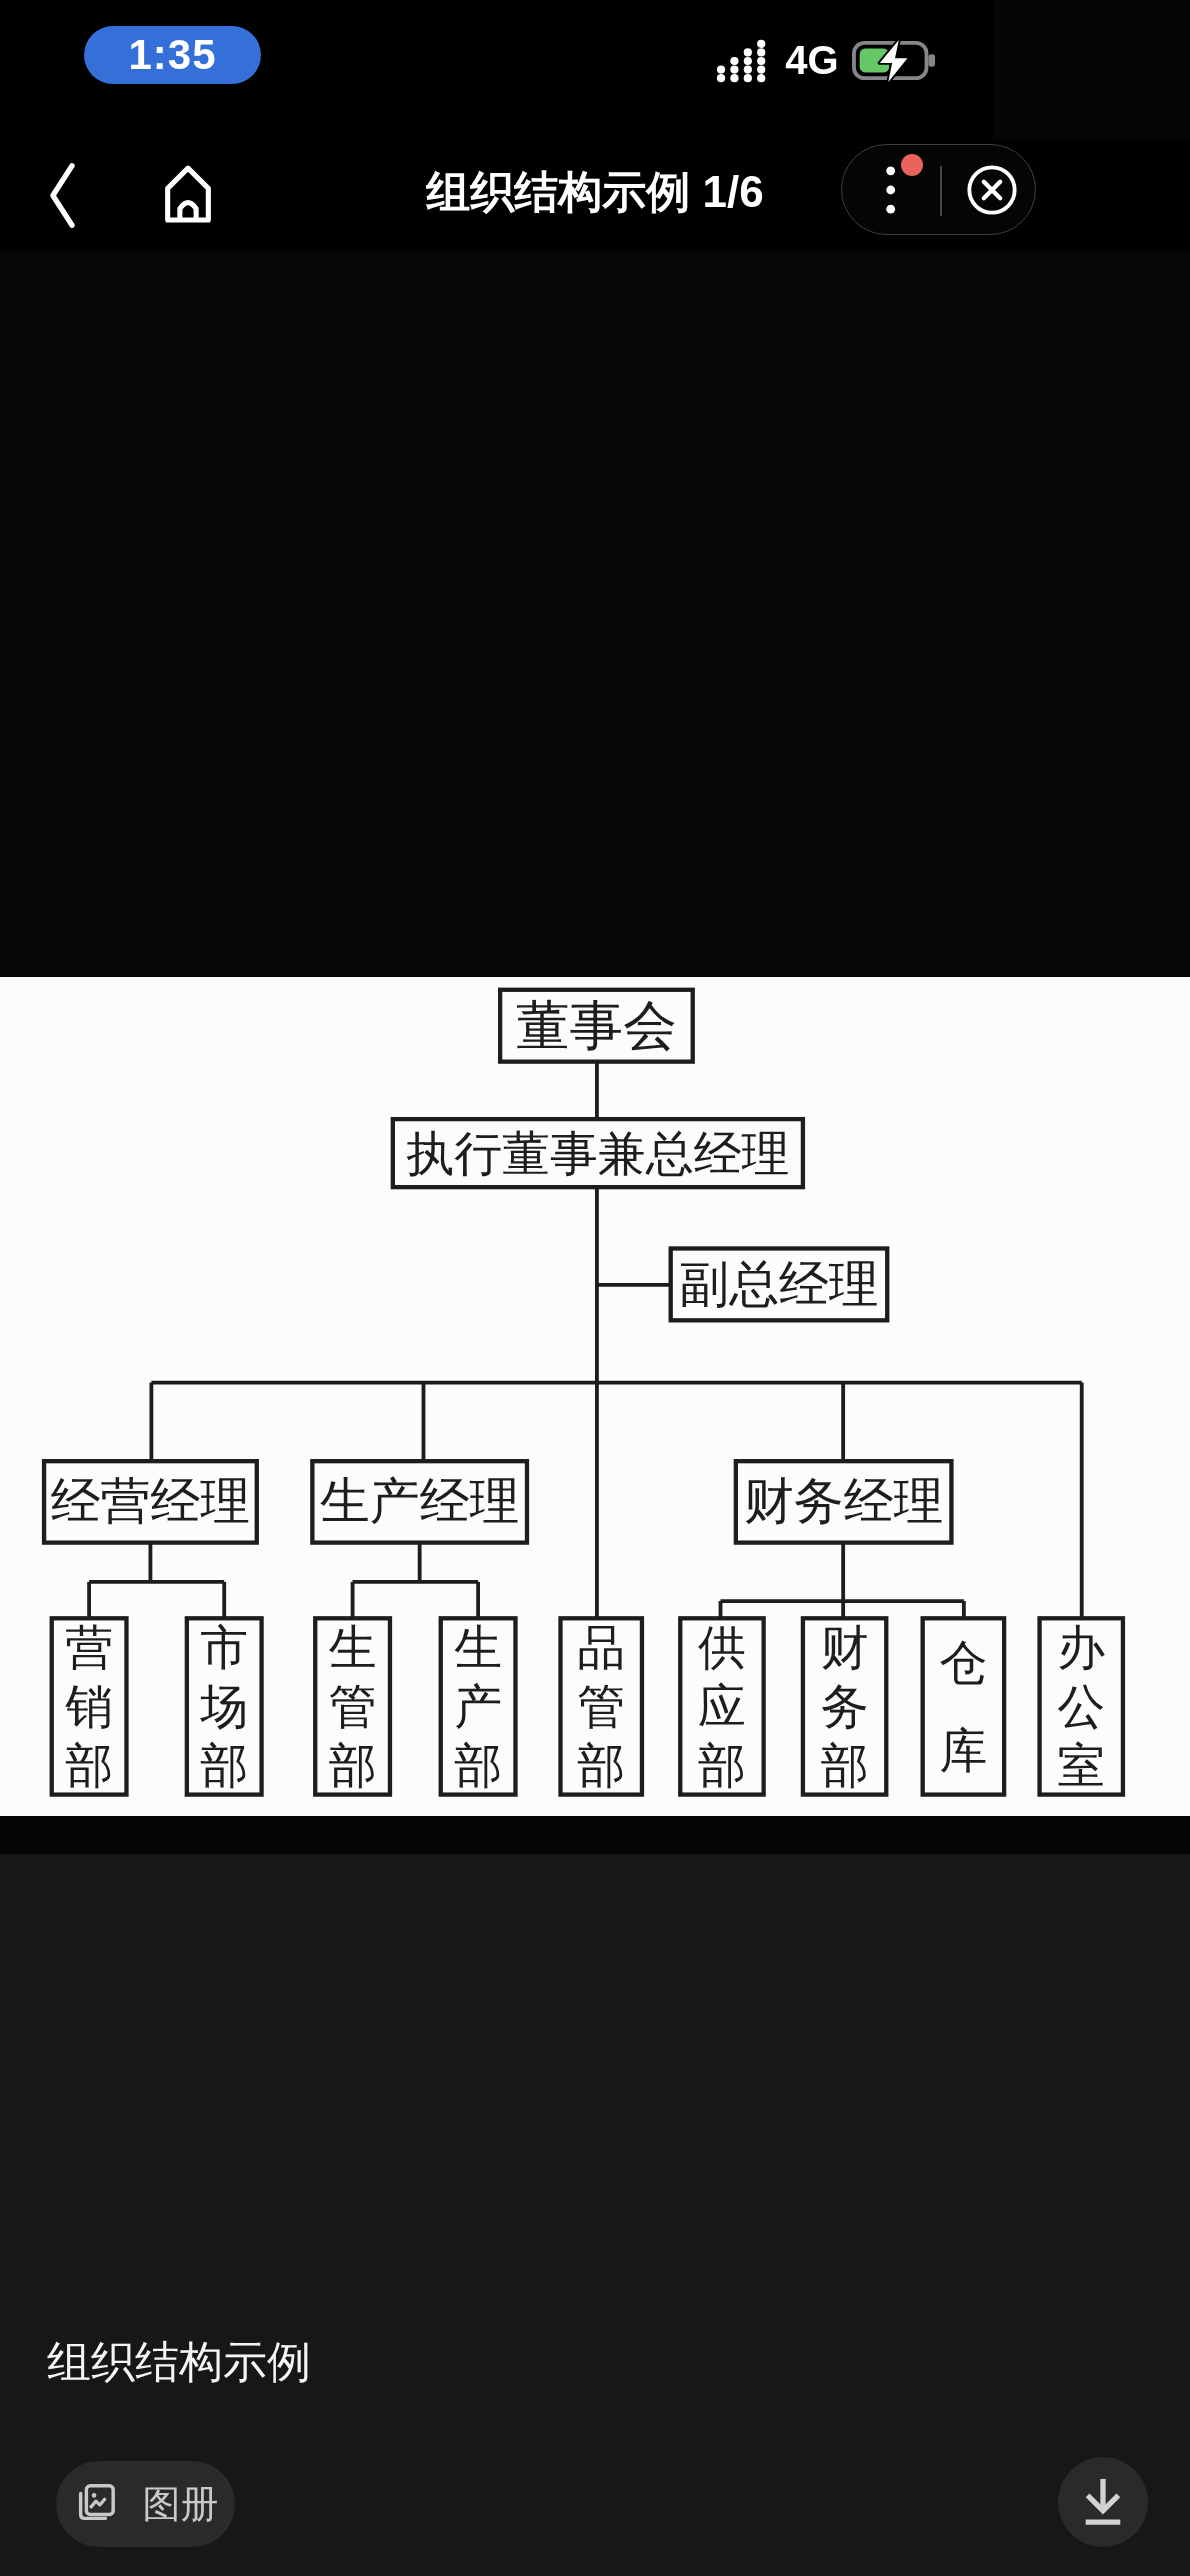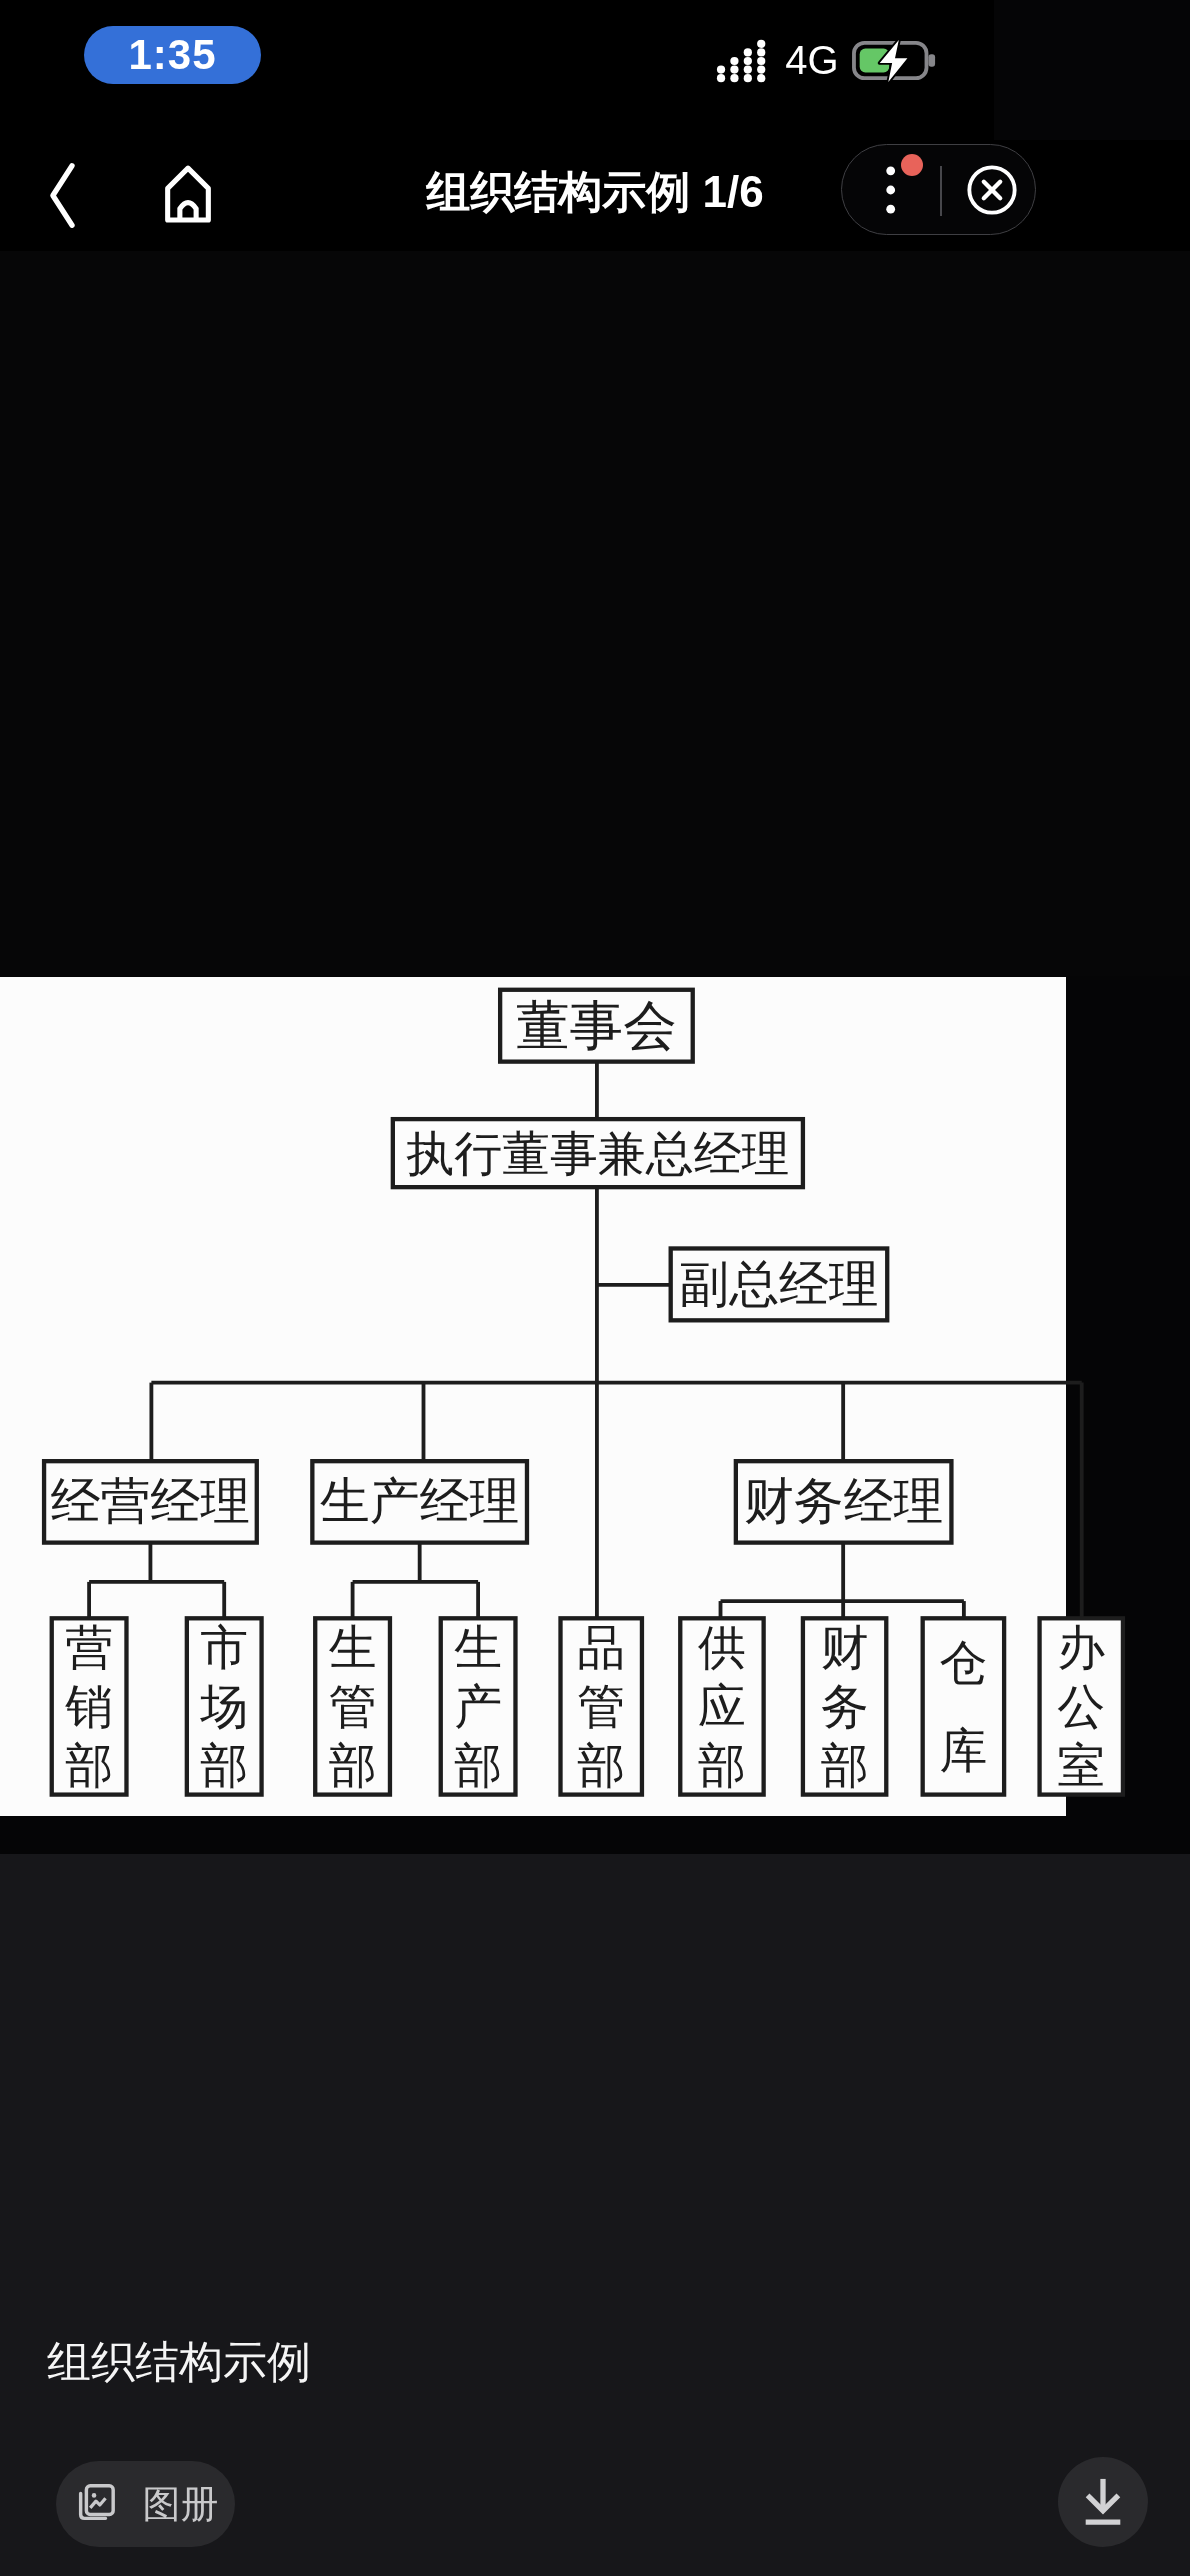--- a/index.html
+++ b/index.html
@@ -4,36 +4,36 @@
 <style>
   html,body{margin:0;padding:0;background:#000;}
   .screen{position:relative;width:1190px;height:2576px;background:#050506;overflow:hidden;
           font-family:"Liberation Sans","DejaVu Sans",sans-serif;}
   
   .statusbar{position:absolute;left:0;top:0;width:994px;height:140px;background:#000;}
   .time-pill{position:absolute;left:84px;top:26px;width:177px;height:58px;border-radius:31px;
              display:flex;align-items:center;justify-content:center;
              color:#fff;font-size:42px;font-weight:700;letter-spacing:1px;}
   .sb-right{position:absolute;right:56px;top:38px;display:flex;align-items:center;gap:13.4px;}
-  .net-label{color:#fff;font-size:40px;font-weight:400;}
+  .net-label{color:#fff;font-size:40px;font-weight:700;}
   
   .navbar{position:absolute;left:0;top:140px;width:1190px;height:111px;background:#000;}
   .nav-title{position:absolute;left:0;right:0;top:23px;text-align:center;color:#fff;
              font-size:44px;font-weight:700;}
   .back-btn{position:absolute;left:46px;top:19px;width:58px;height:73px;display:flex;align-items:center;}
   .home-btn{position:absolute;left:161px;top:15.3px;width:63px;height:77px;display:flex;align-items:center;}
   .nav-pill{position:absolute;left:841px;top:3.8px;width:195px;height:91px;border:1.9px solid #3f3f43;
             border-radius:48px;box-sizing:border-box;background:rgba(10,10,12,.5);}
   .dots-btn{position:absolute;left:42px;top:20px;width:13.4px;height:50px;}
   .pill-badge{position:absolute;left:59px;top:9.6px;width:22px;height:22px;border-radius:50%;}
   .pill-divider{position:absolute;left:98px;top:21px;width:1.9px;height:50px;background:#47474b;}
   .close-btn{position:absolute;left:123px;top:18px;width:54px;height:54px;}
   
   .viewer-top{position:absolute;left:0;top:251px;width:1190px;height:725px;background:#060607;}
-  .doc-page{position:absolute;left:0;top:977px;width:1066px;height:839px;background:#fcfcfc;}
+  .doc-page{position:absolute;left:0;top:977px;width:1190px;height:839px;background:#fcfcfc;}
   .viewer-bottom{position:absolute;left:0;top:1815px;width:1190px;height:761px;background:#17171a;margin-top:39px;}
   .caption{position:absolute;left:47px;top:479px;color:#f5f5f5;font-size:44px;font-weight:400;}
   
   .album-btn{position:absolute;left:56px;top:607px;width:179px;height:86px;border-radius:44px;
              background:#2a2a2d;display:flex;align-items:center;justify-content:center;gap:26px;}
   .album-label{color:#c9c9cb;font-size:38px;}
   .download-btn{position:absolute;left:1058px;top:603px;width:90px;height:90px;border-radius:50%;
                 background:#2a2a2d;display:flex;align-items:center;justify-content:center;}
   .home-indicator{position:absolute;left:381px;top:723px;width:426px;height:14.4px;border-radius:7.7px;background:#fff;}
   

